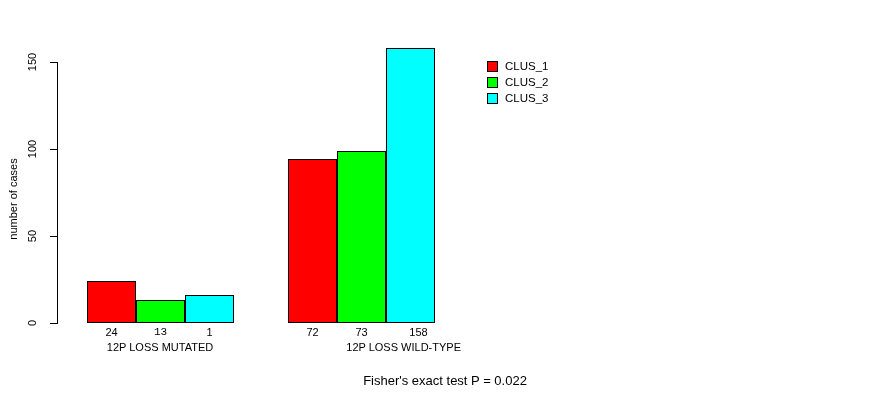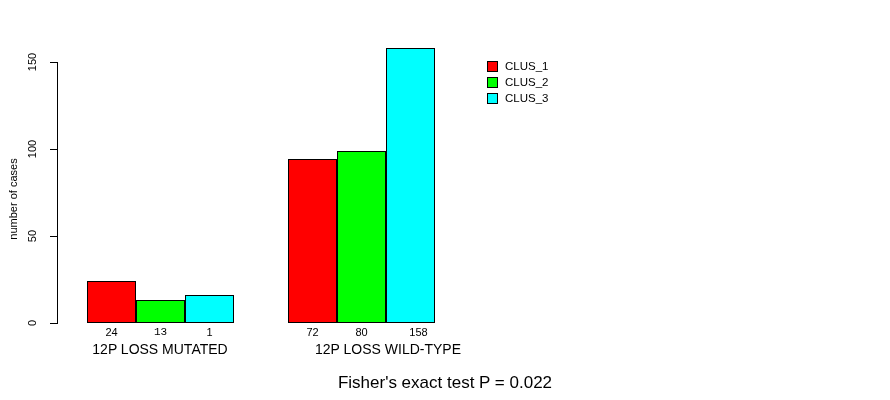--- a/index.html
+++ b/index.html
@@ -91,21 +91,21 @@
     font-size: 11px;
     color: #000000;
     text-align: center;
     white-space: nowrap;
   }
 
   
   .group-label {
     position: absolute;
     top: 341px;
-    font-size: 14px;
+    font-size: 11px;
     color: #000000;
     text-align: center;
     white-space: nowrap;
   }
 
   
   #legend {
     position: absolute;
     left: 487px;
     top: 58px;
@@ -129,21 +129,21 @@
     white-space: nowrap;
   }
 
   
   #footnote {
     position: absolute;
     left: 0;
     top: 373px;
     width: 890px;
     text-align: center;
-    font-size: 17px;
+    font-size: 13px;
     color: #000000;
   }
 </style>
 </head>
 <body>
 
 <div id="page">
 
 
   <div id="plot">
@@ -170,21 +170,21 @@
     <div class="bar-value" style="left:136px; width:49px;font-family:Liberation Mono, monospace;">13</div>
     <div class="bar-value" style="left:185px; width:49px;">1</div>
 
     <div class="group-label" style="left:60px; width:200px;">12P LOSS MUTATED</div>
 
     <div class="bar" style="left:288px; top:159px; width:49px; height:164px; background:#FF0000;"></div>
     <div class="bar" style="left:337px; top:151px; width:49px; height:172px; background:#00FF00;"></div>
     <div class="bar" style="left:386px; top:48px; width:49px; height:275px; background:#00FFFF;"></div>
 
     <div class="bar-value" style="left:288px; width:49px;">72</div>
-    <div class="bar-value" style="left:337px; width:49px;">80</div>
+    <div class="bar-value" style="left:337px; width:49px;">73</div>
     <div class="bar-value" style="left:394px; width:49px;">158</div>
 
     <div class="group-label" style="left:261px; width:200px;text-align:right;">12P LOSS WILD-TYPE</div>
 
   </div>
 
   <div id="legend">
     <div class="legend-row">
       <span class="legend-swatch" style="background:#FF0000;"></span>
       <span class="legend-label">CLUS_1</span>

